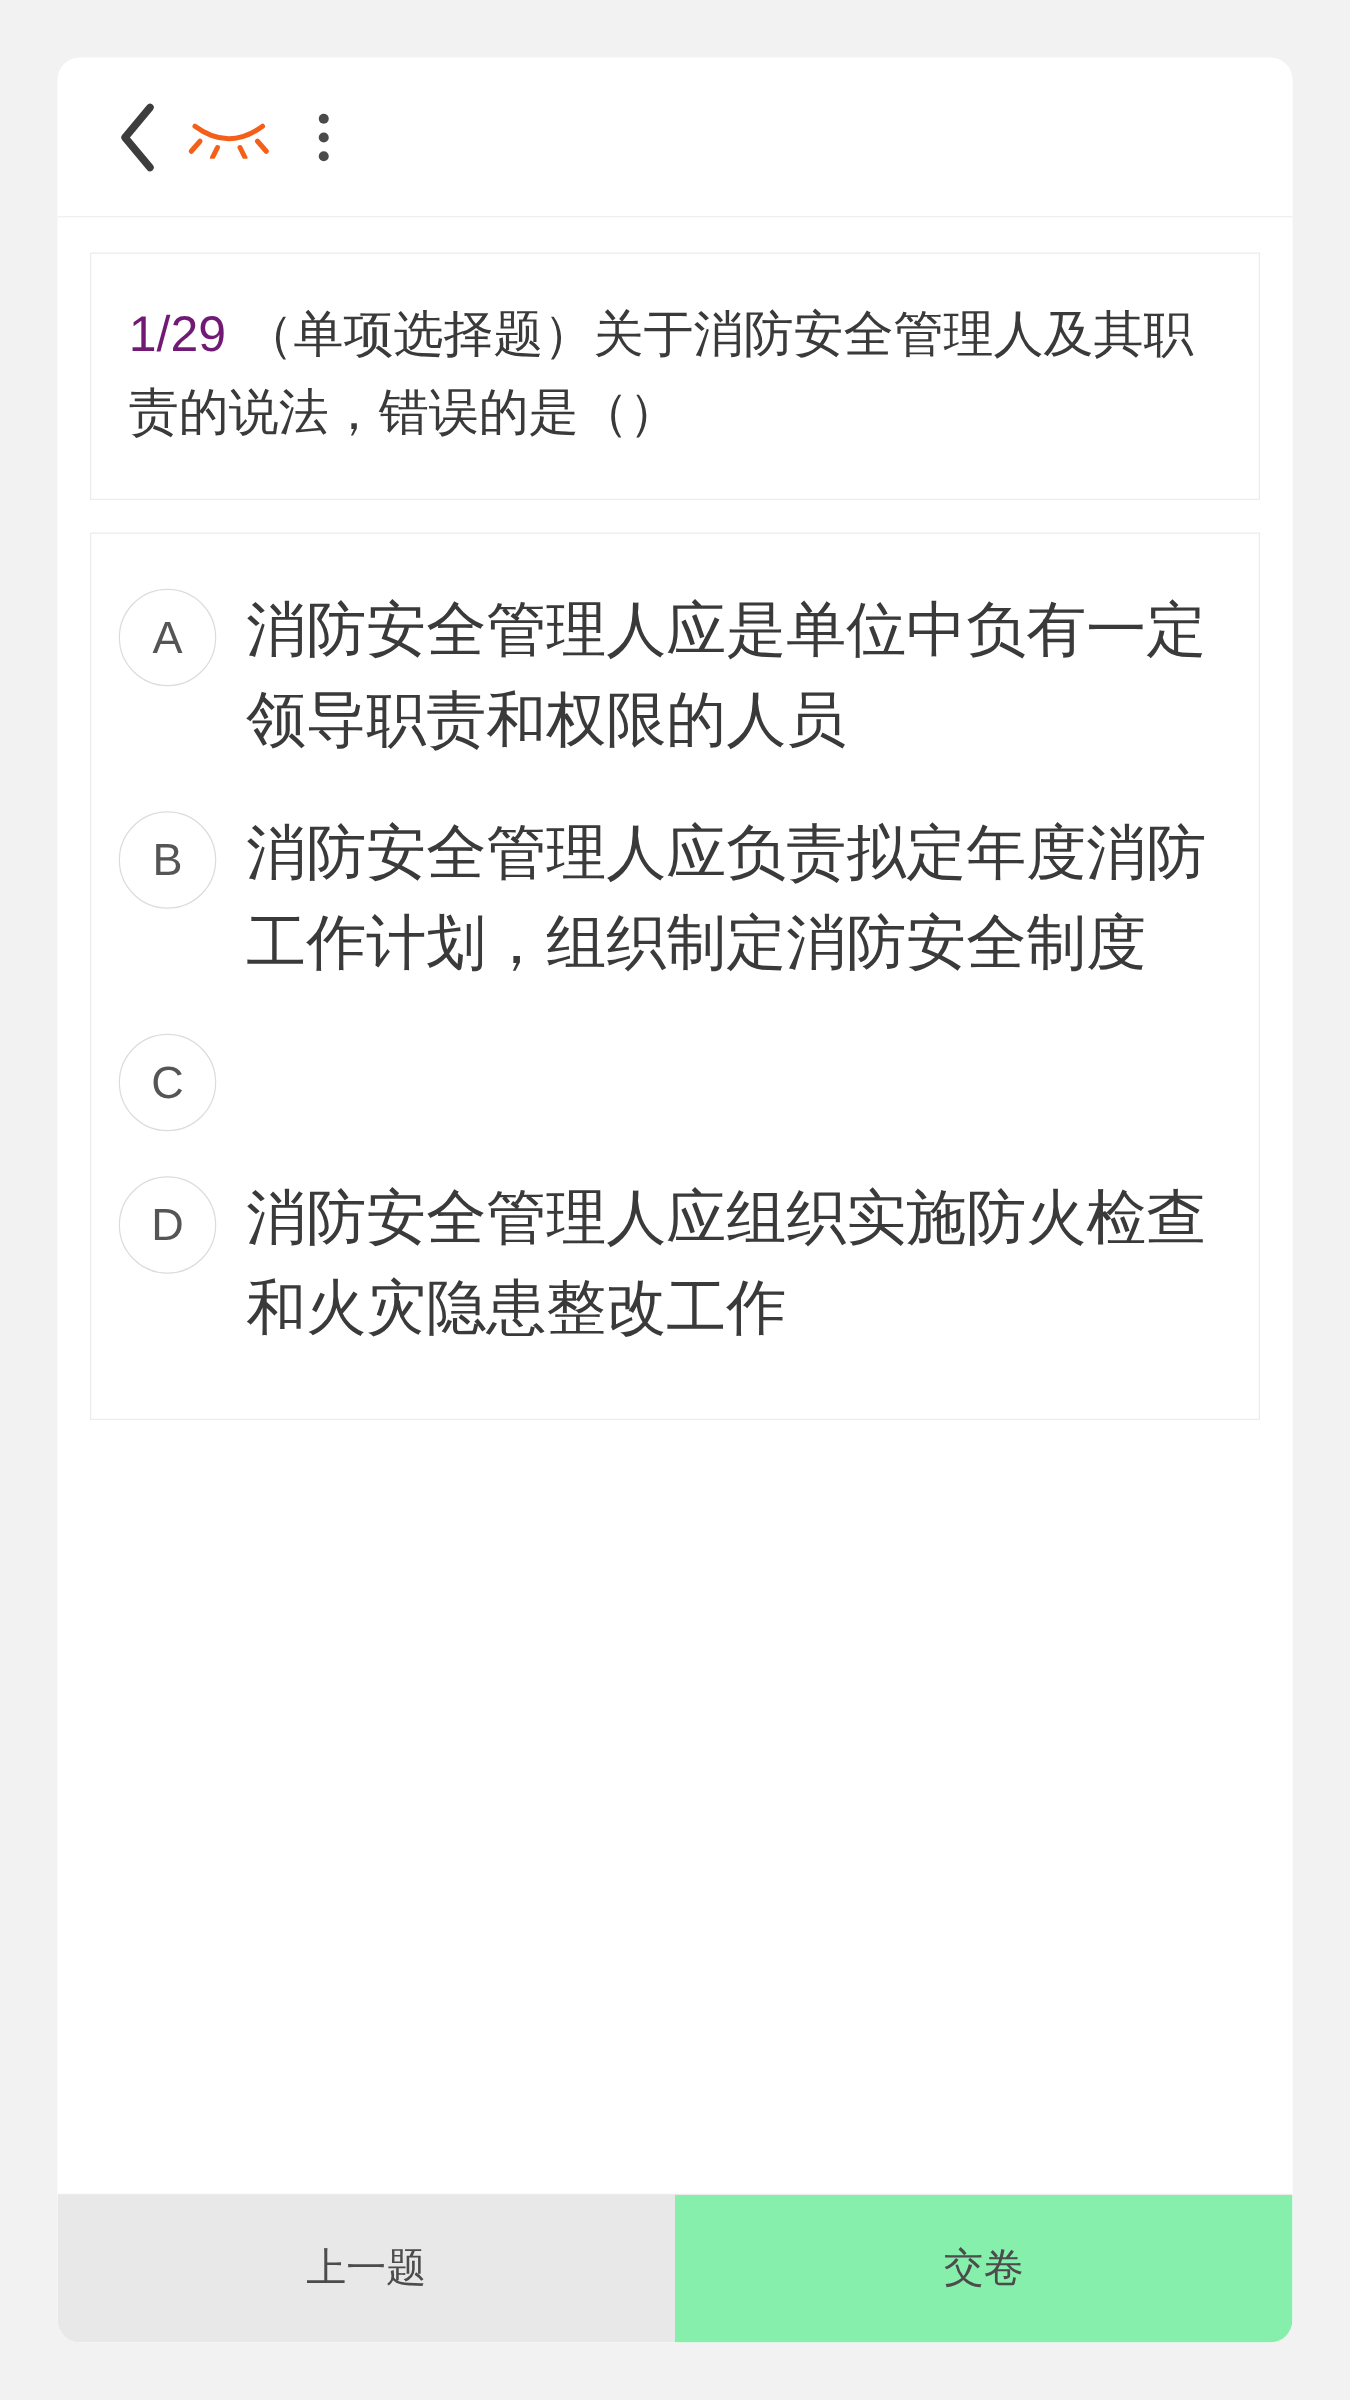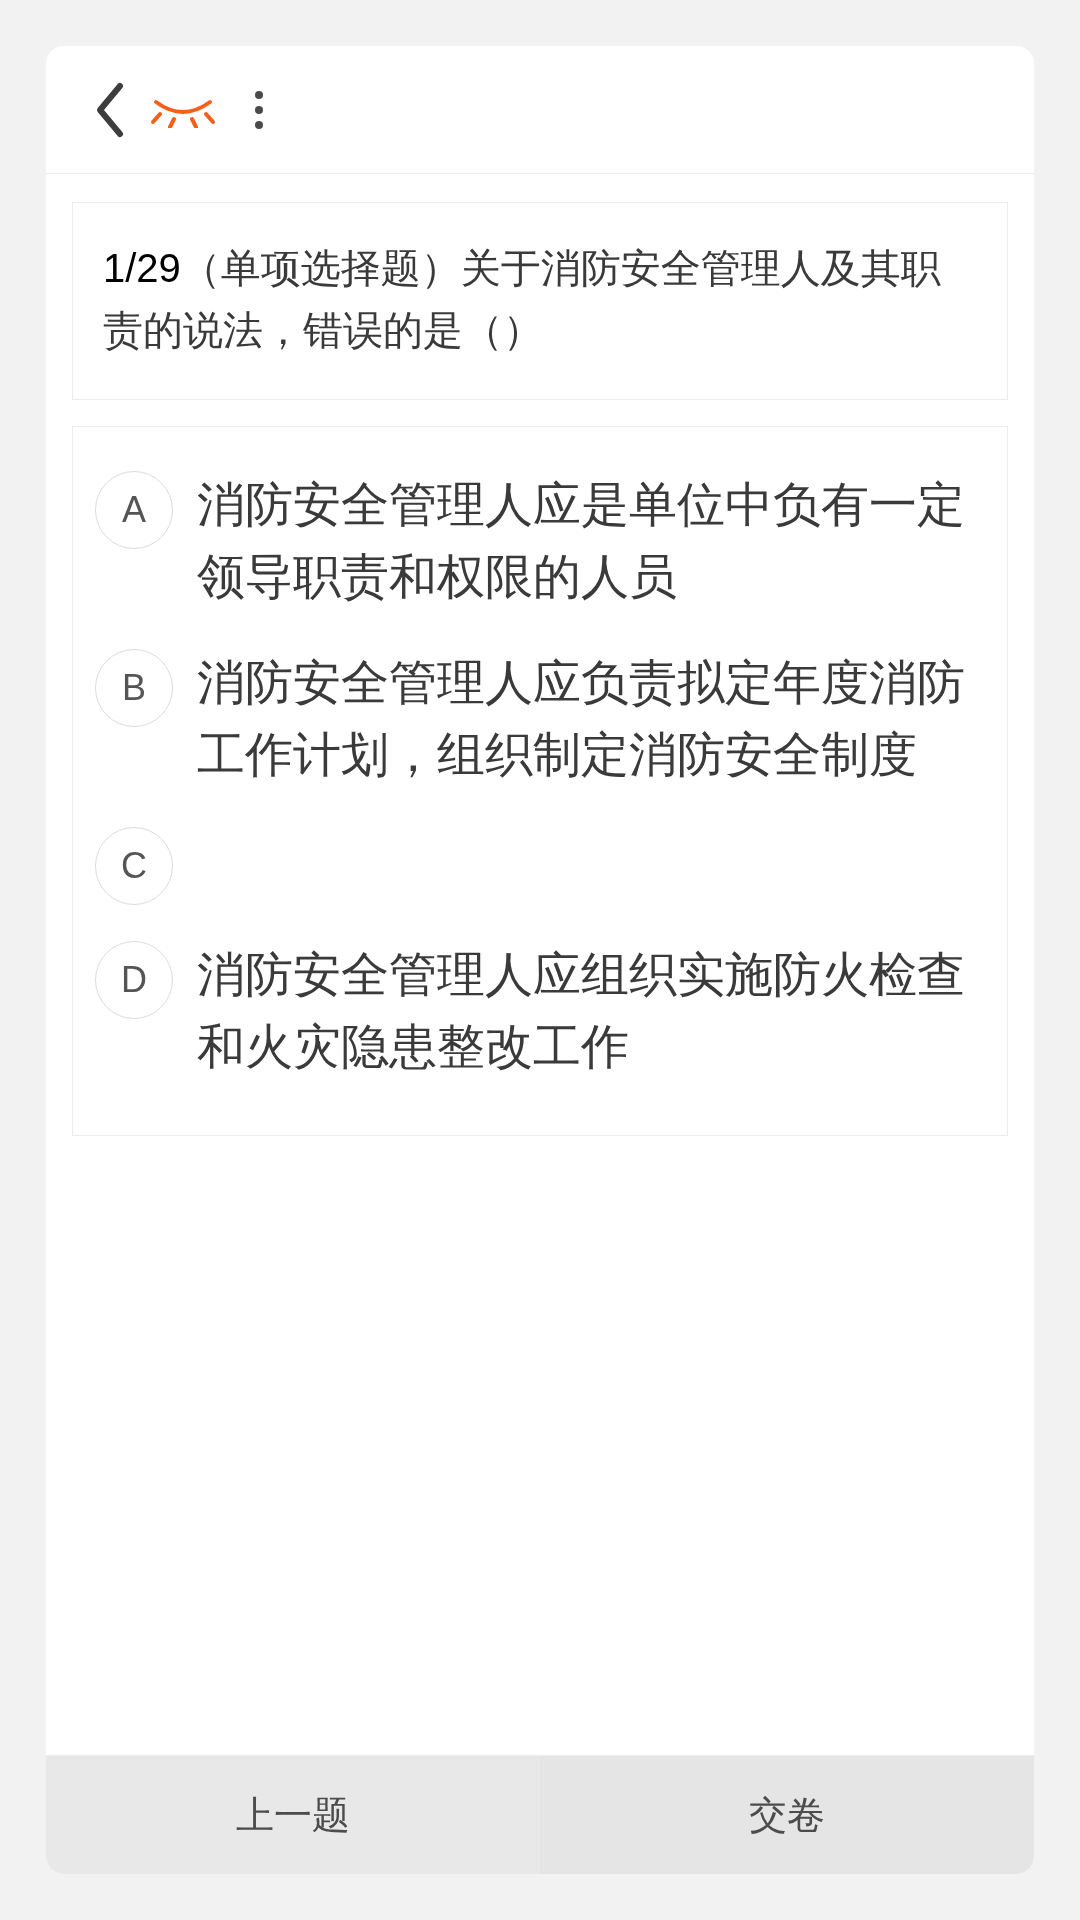--- a/index.html
+++ b/index.html
@@ -92,22 +92,23 @@
   }
   .question-card {
     padding: 34px 30px 38px 30px;
   }
   .question-text {
     font-size: 40px;
     line-height: 62px;
     color: #3a3a3a;
   }
   .q-index {
-    color: #000000;
+    color: #701a75;
     font-size: 40px;
+    margin-right: 14px;
   }
   .options-card {
     margin-top: 26px;
     padding: 26px 22px 34px 22px;
   }
   .option {
     display: flex;
     align-items: flex-start;
     padding: 14px 0 18px 0;
   }
@@ -139,26 +140,26 @@
     min-height: 118px;
     display: flex;
     background: #ffffff;
     border-top: 1px solid #ececec;
   }
   .foot-btn {
     flex: 1 1 0;
     display: flex;
     align-items: center;
     justify-content: center;
-    font-size: 38px;
+    font-size: 32px;
     color: #4c4c4c;
     background: #e8e8e8;
   }
   .foot-btn.mid {
-    background: #e5e5e5;
+    background: #86efac;
     color: #4c4c4c;
     text-align: right;
   }
 </style>
 </head>
 <body>
 
 <div id="phone">
 
   <div class="header">

